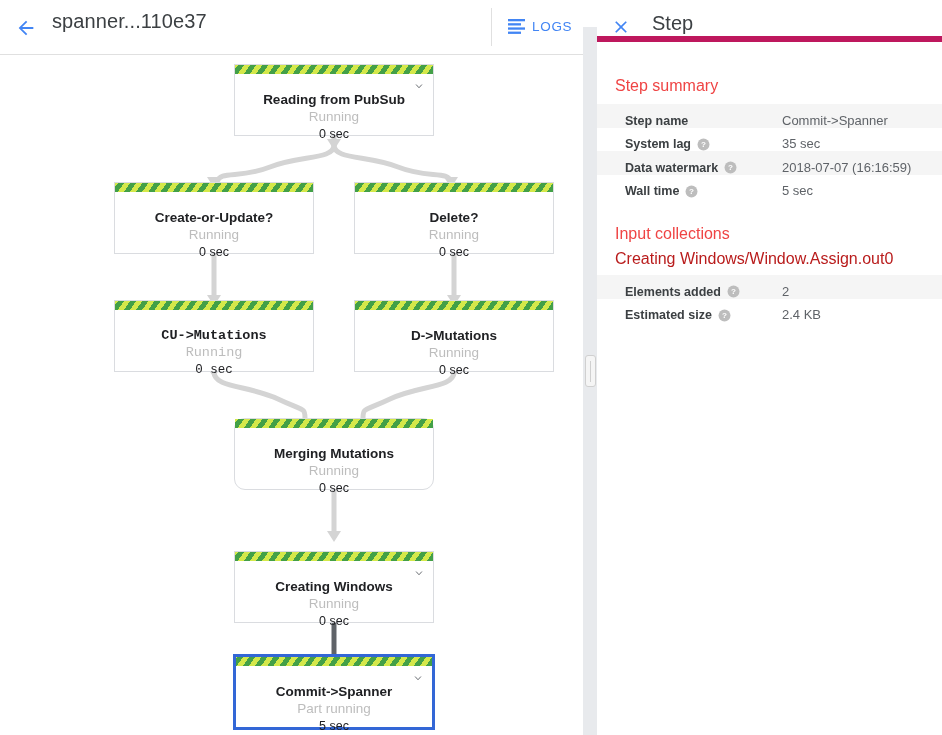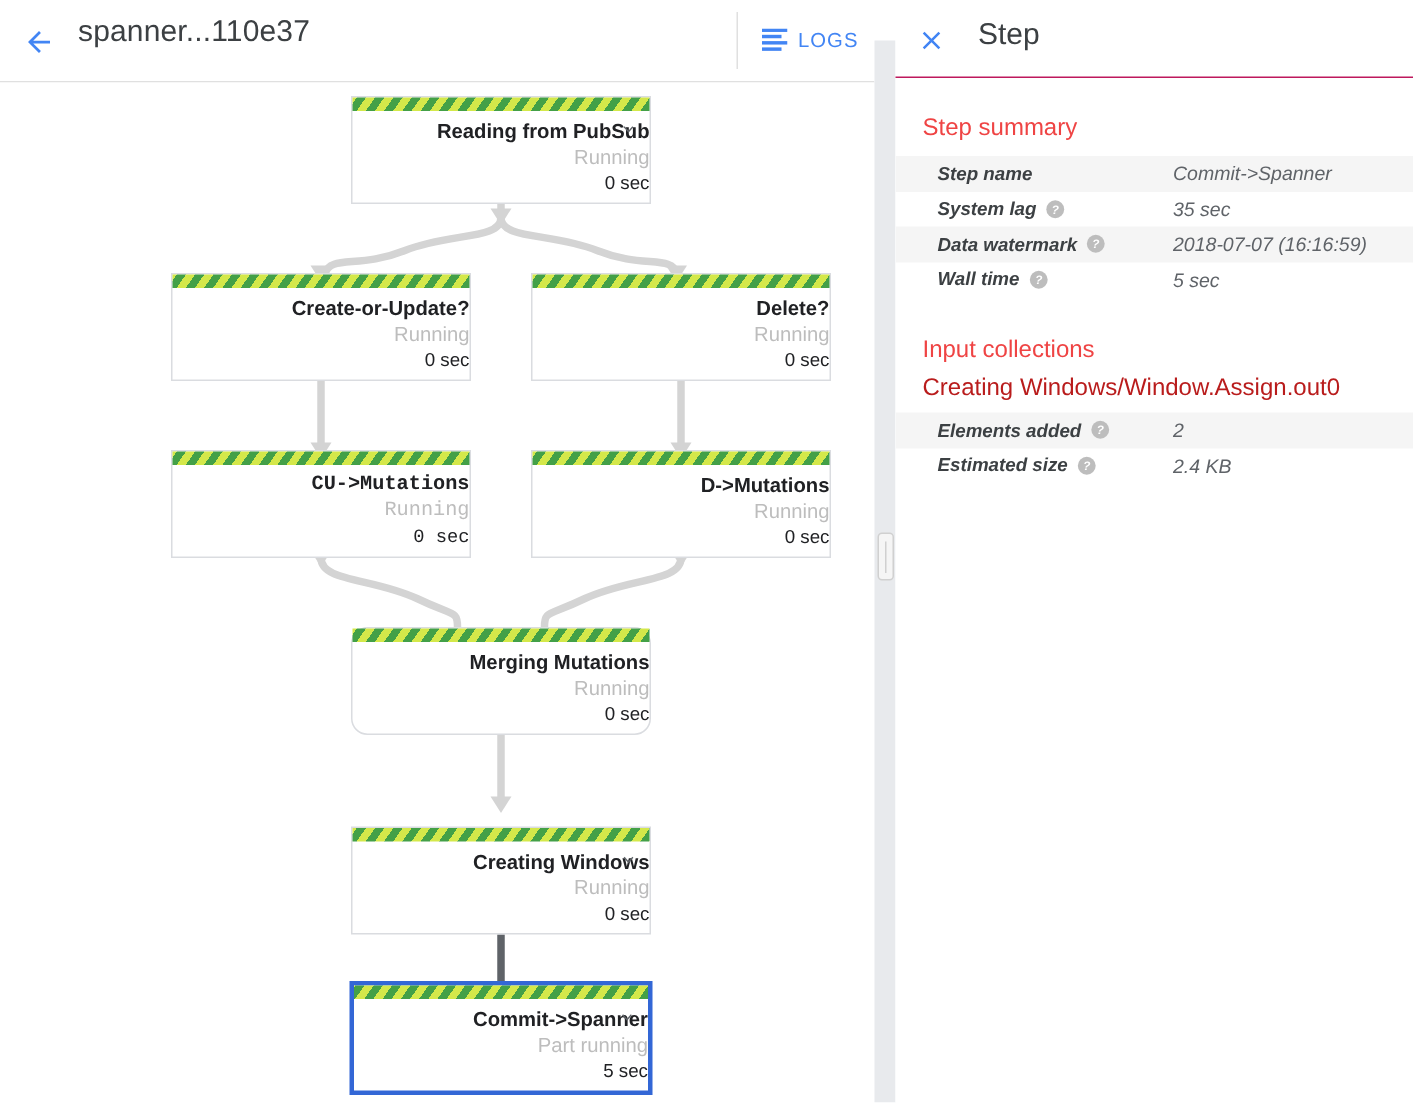--- a/index.html
+++ b/index.html
@@ -69,22 +69,22 @@
     border: 1px solid #dadce0;
     box-sizing: border-box;
   }
   .node.selected { border: 3px solid #3367d6; }
   .node-stripe {
     height: 9px; width: 100%;
     background-image: repeating-linear-gradient(
        -55deg, #43a047 0px, #43a047 5px, #d4e84a 5px, #d4e84a 10px);
   }
   .node-body {
-    padding-top: 5px;
-    text-align: right;
+    padding-top: 17px;
+    text-align: center;
     position: relative;
   }
   .node-title {
     font-size: 13.5px; font-weight: bold; color: #202124;
     line-height: 17px;
   }
   .node-status {
     font-size: 13.5px; color: #bdbdbd; line-height: 18px;
   }
   .node-time {
@@ -117,22 +117,22 @@
   }
 
   
   #right-pane {
     position: absolute; left: 597px; top: 0;
     width: 345px; height: 735px;
     background: #fff;
   }
   #right-header {
     position: absolute; left: 0; top: 0;
-    width: 345px; height: 52px;
-    border-bottom: 1px solid #be185d;
+    width: 345px; height: 42px;
+    border-bottom: 6px solid #be185d;
   }
   #close-icon {
     position: absolute; left: 12px; top: 15px;
     width: 24px; height: 24px;
     display: flex; align-items: center; justify-content: center;
     cursor: pointer;
   }
   #step-title {
     position: absolute; left: 55px; top: 12px;
     font-size: 20px; color: #3c4043;
@@ -152,24 +152,23 @@
   #summary-title { margin-top: 22px; margin-bottom: 9px; }
   #input-title   { margin-top: 27px; margin-bottom: 7px; }
 
   .collection-name {
     font-size: 16px; color: #b91c1c;
     padding-left: 18px; margin-bottom: 7px;
   }
 
   .kv-table { width: 345px; }
   .kv-row {
-    display: flex; align-items: center;
+    display: flex; align-items: flex-end;
     height: 23.5px;
     padding-left: 28px;
-    font-style: italic;
   }
   .kv-row.shaded { background: #f5f5f5; }
   .kv-key {
     width: 157px;
     font-size: 12.5px; font-weight: bold; color: #3c4043;
     display: flex; align-items: center; gap: 6px;
   }
   .kv-val {
     font-size: 13px; color: #5f6368;
   }

